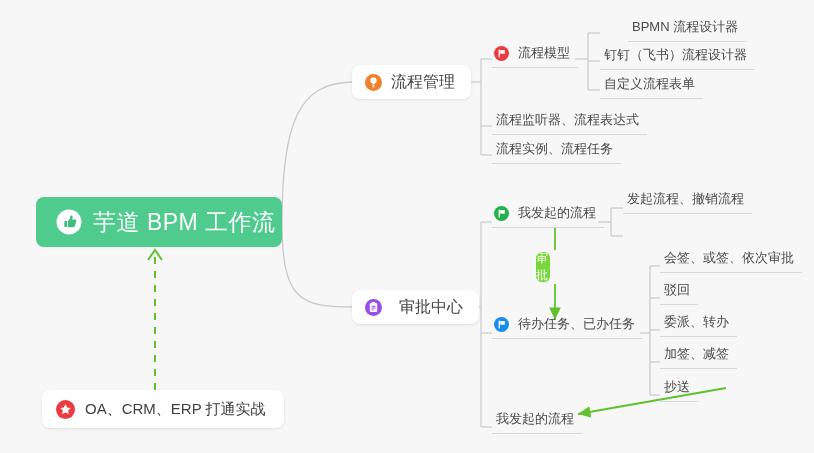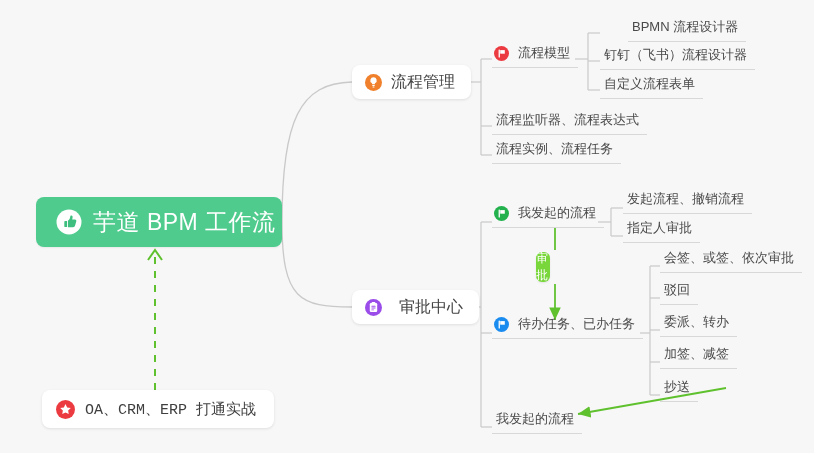--- a/index.html
+++ b/index.html
@@ -64,21 +64,20 @@
   .card-node{
     position:absolute;left:42px;top:390px;
     height:38px;
     background:#ffffff;
     border-radius:8px;
     display:flex;align-items:center;
     padding:0 18px 0 14px;
     box-sizing:border-box;
     box-shadow:0 1px 3px rgba(0,0,0,0.10);
     white-space:nowrap;
-    font-family:Liberation Mono, monospace;
   }
   .card-label{font-size:15px;color:#3f3f3f;margin-left:10px;}
 
   
   .chip{
     position:absolute;left:536px;top:252px;
     width:14px;height:30px;
     background:#79D63B;
     border-radius:6px;
     display:flex;align-items:center;justify-content:center;
@@ -224,23 +223,20 @@
         <rect x="4.6" y="3.5" width="1.3" height="8" rx="0.5" fill="#ffffff"></rect>
         <path d="M6.2 4.1h4.6v3.6H6.2z" fill="#ffffff"></path>
       </svg>
     </span>
     <span class="leaf-text">我发起的流程</span>
   </div>
 
   <div class="leaf" style="left:623px;top:190px;">
     <span class="leaf-text">发起流程、撤销流程</span>
   </div>
-  <div class="leaf" style="left:623px;top:219px;">
-    <span class="leaf-text">指定人审批</span>
-  </div>
 
   <div class="leaf with-icon" style="left:492px;top:315px;">
     <span class="ico">
       <svg width="15" height="15" viewBox="0 0 15 15">
         <circle cx="7.5" cy="7.5" r="7.5" fill="#1A8CF0"></circle>
         <rect x="4.6" y="3.5" width="1.3" height="8" rx="0.5" fill="#ffffff"></rect>
         <path d="M6.2 4.1h4.6v3.6H6.2z" fill="#ffffff"></path>
       </svg>
     </span>
     <span class="leaf-text">待办任务、已办任务</span>

